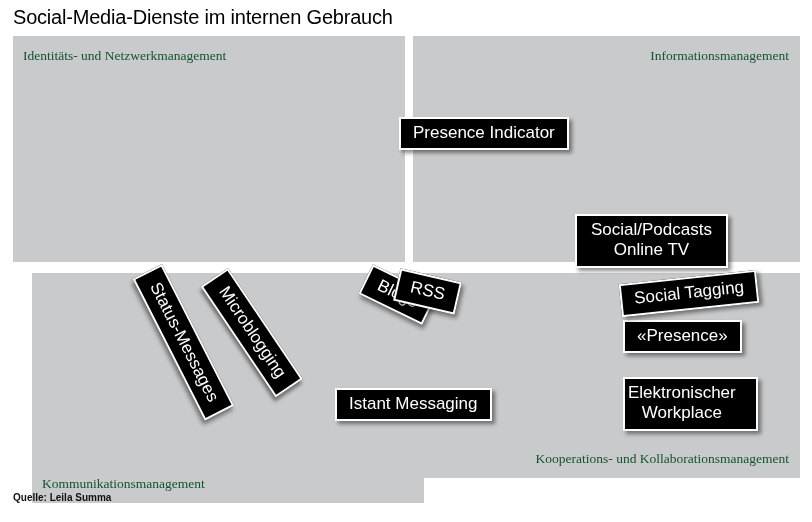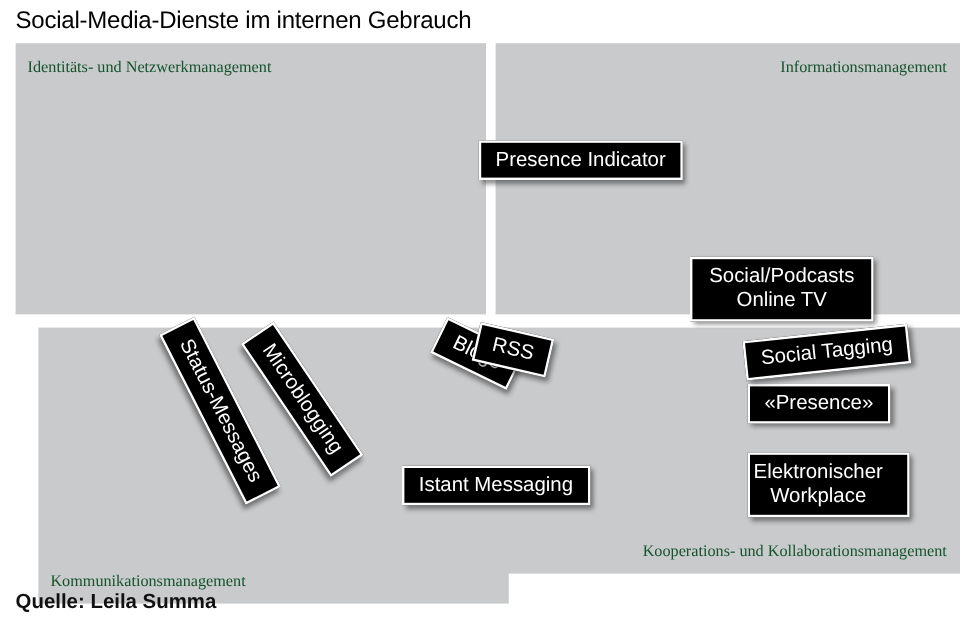--- a/index.html
+++ b/index.html
@@ -115,21 +115,21 @@
 
   
   #tag-mycockpit              { left: 610px; top: 284px; }
   #tag-elektronischer-workplace { left: 610px; top: 341px; padding: 4px 20px 6px 3px; }
 
   
   #source-note {
     position: absolute;
     left: 13px;
     top: 492px;
-    font-size: 17px;
+    font-size: 10px;
     font-weight: bold;
     color: #111;
     white-space: nowrap;
   }
 </style>
 </head>
 <body>
 
 <div id="chart-title">Social-Media-Dienste im internen Gebrauch</div>
 

